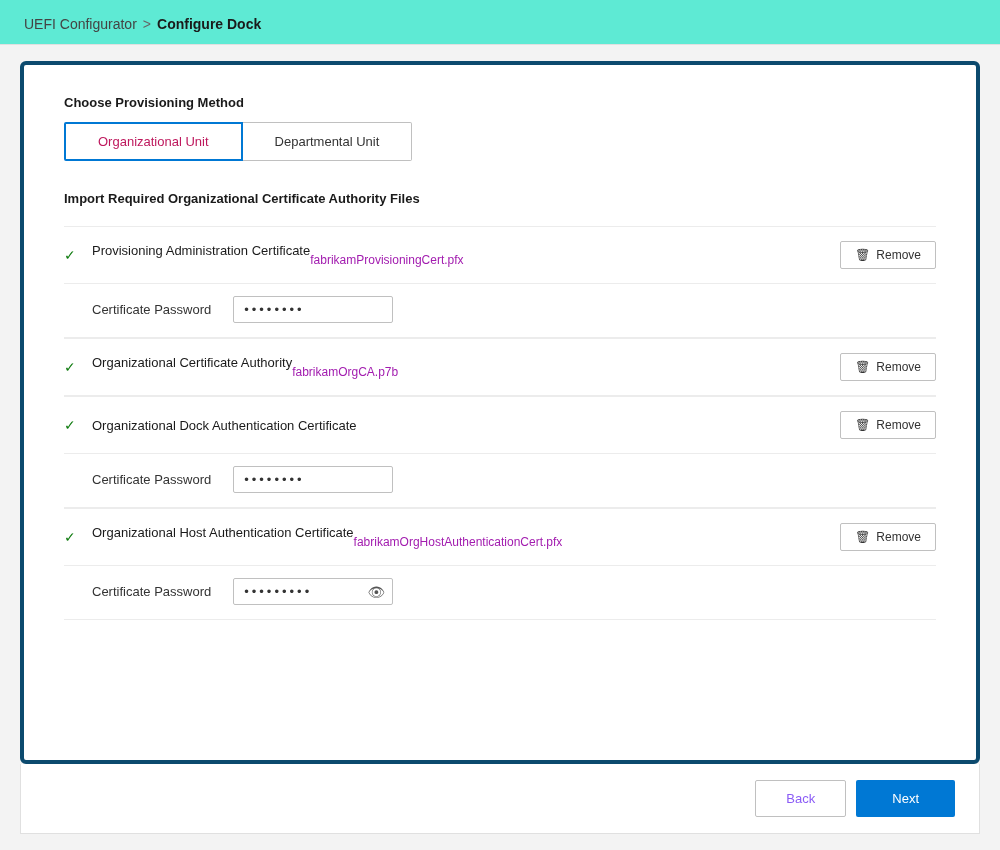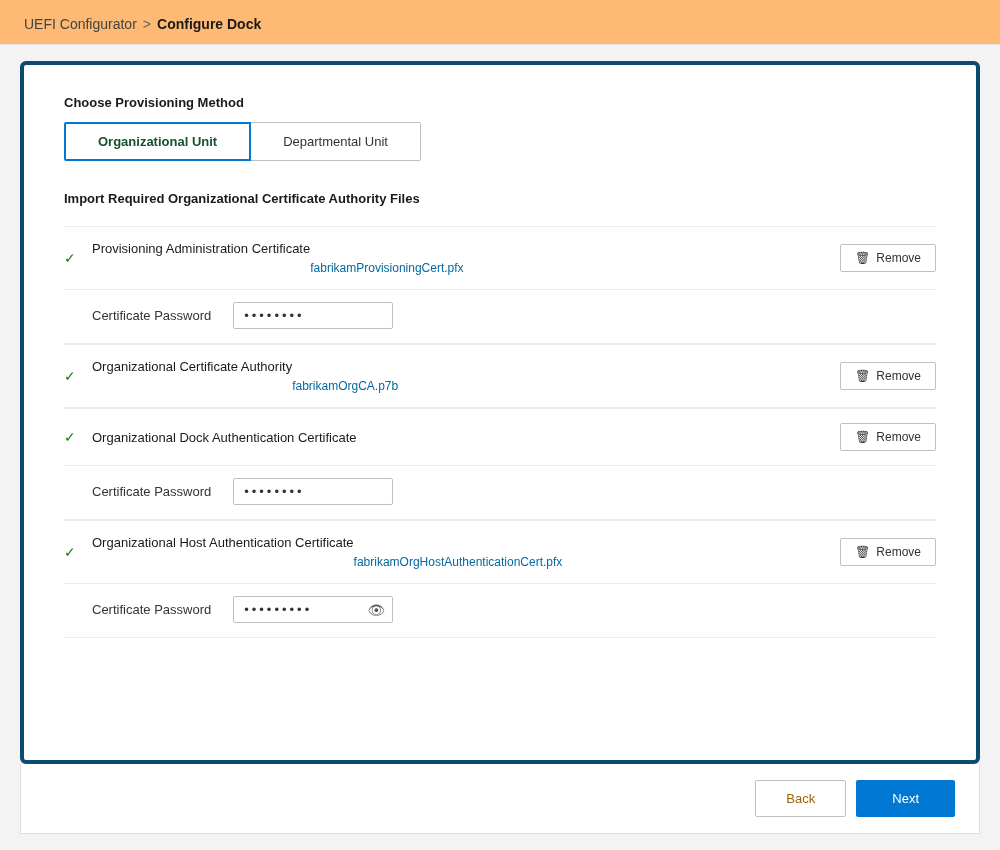--- a/index.html
+++ b/index.html
@@ -6,21 +6,21 @@
     body {
       font-family: 'Segoe UI', Arial, sans-serif;
       background: #f3f3f3;
       width: 1000px;
       height: 850px;
       overflow: hidden;
       display: flex;
       flex-direction: column;
     }
     .header {
-      background: #fdba74;
+      background: #5eead4;
       padding: 16px 24px 12px 24px;
       border-bottom: 1px solid #e0e0e0;
       display: flex;
       align-items: center;
       gap: 6px;
     }
     .header-parent {
       color: #444;
       font-size: 14px;
       font-weight: 400;
@@ -73,22 +73,22 @@
     .tab-btn {
       padding: 10px 32px;
       border: 1px solid #c0c0c0;
       background: #fff;
       font-size: 13px;
       cursor: pointer;
       color: #333;
     }
     .tab-btn.active {
       border: 2px solid #0078d4;
-      color: #14532d;
-      font-weight: 700;
+      color: #be185d;
+      font-weight: 400;
       background: #fff;
     }
     .tab-btn:first-child {
       border-radius: 2px 0 0 2px;
     }
     .tab-btn:last-child {
       border-radius: 0 2px 2px 0;
       border-left: none;
     }
     .import-section-label {
@@ -125,22 +125,22 @@
       display: flex;
       flex-direction: row;
     }
     .cert-name {
       font-size: 13px;
       color: #1a1a1a;
       font-weight: 400;
     }
     .cert-file {
       font-size: 12px;
-      color: #0369a1;
-      margin-top: 20px;
+      color: #a21caf;
+      margin-top: 10px;
     }
     .remove-btn {
       display: flex;
       align-items: center;
       gap: 6px;
       padding: 6px 14px;
       border: 1px solid #c0c0c0;
       background: #fff;
       font-size: 12px;
       cursor: pointer;
@@ -192,21 +192,21 @@
       justify-content: flex-end;
       gap: 10px;
     }
     .back-btn {
       padding: 10px 30px;
       border: 1px solid #c0c0c0;
       background: #fff;
       font-size: 13px;
       cursor: pointer;
       border-radius: 2px;
-      color: #a16207;
+      color: #8b5cf6;
     }
     .next-btn {
       padding: 10px 36px;
       border: none;
       background: #0078d4;
       color: #fff;
       font-size: 13px;
       cursor: pointer;
       border-radius: 2px;
       font-weight: 500;

